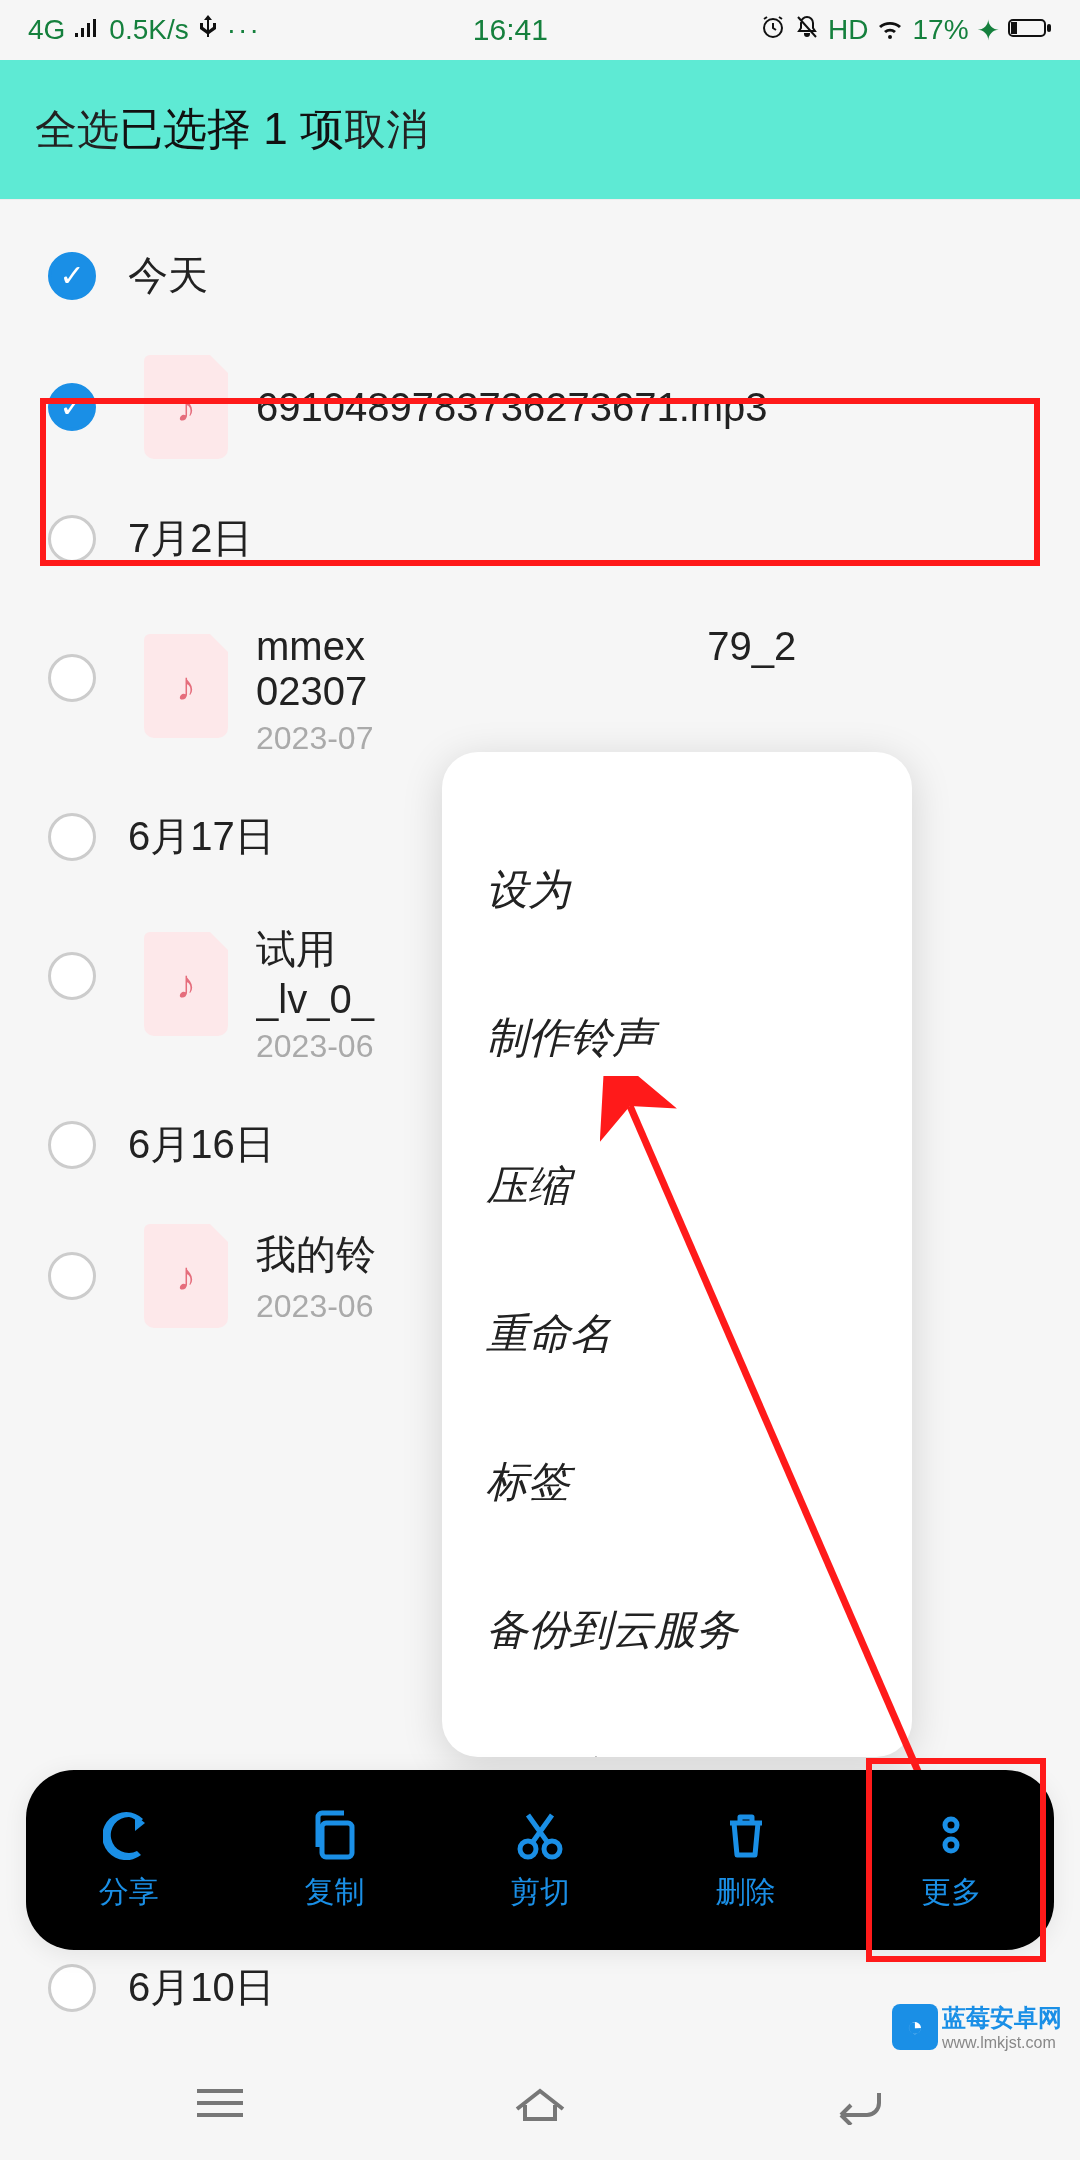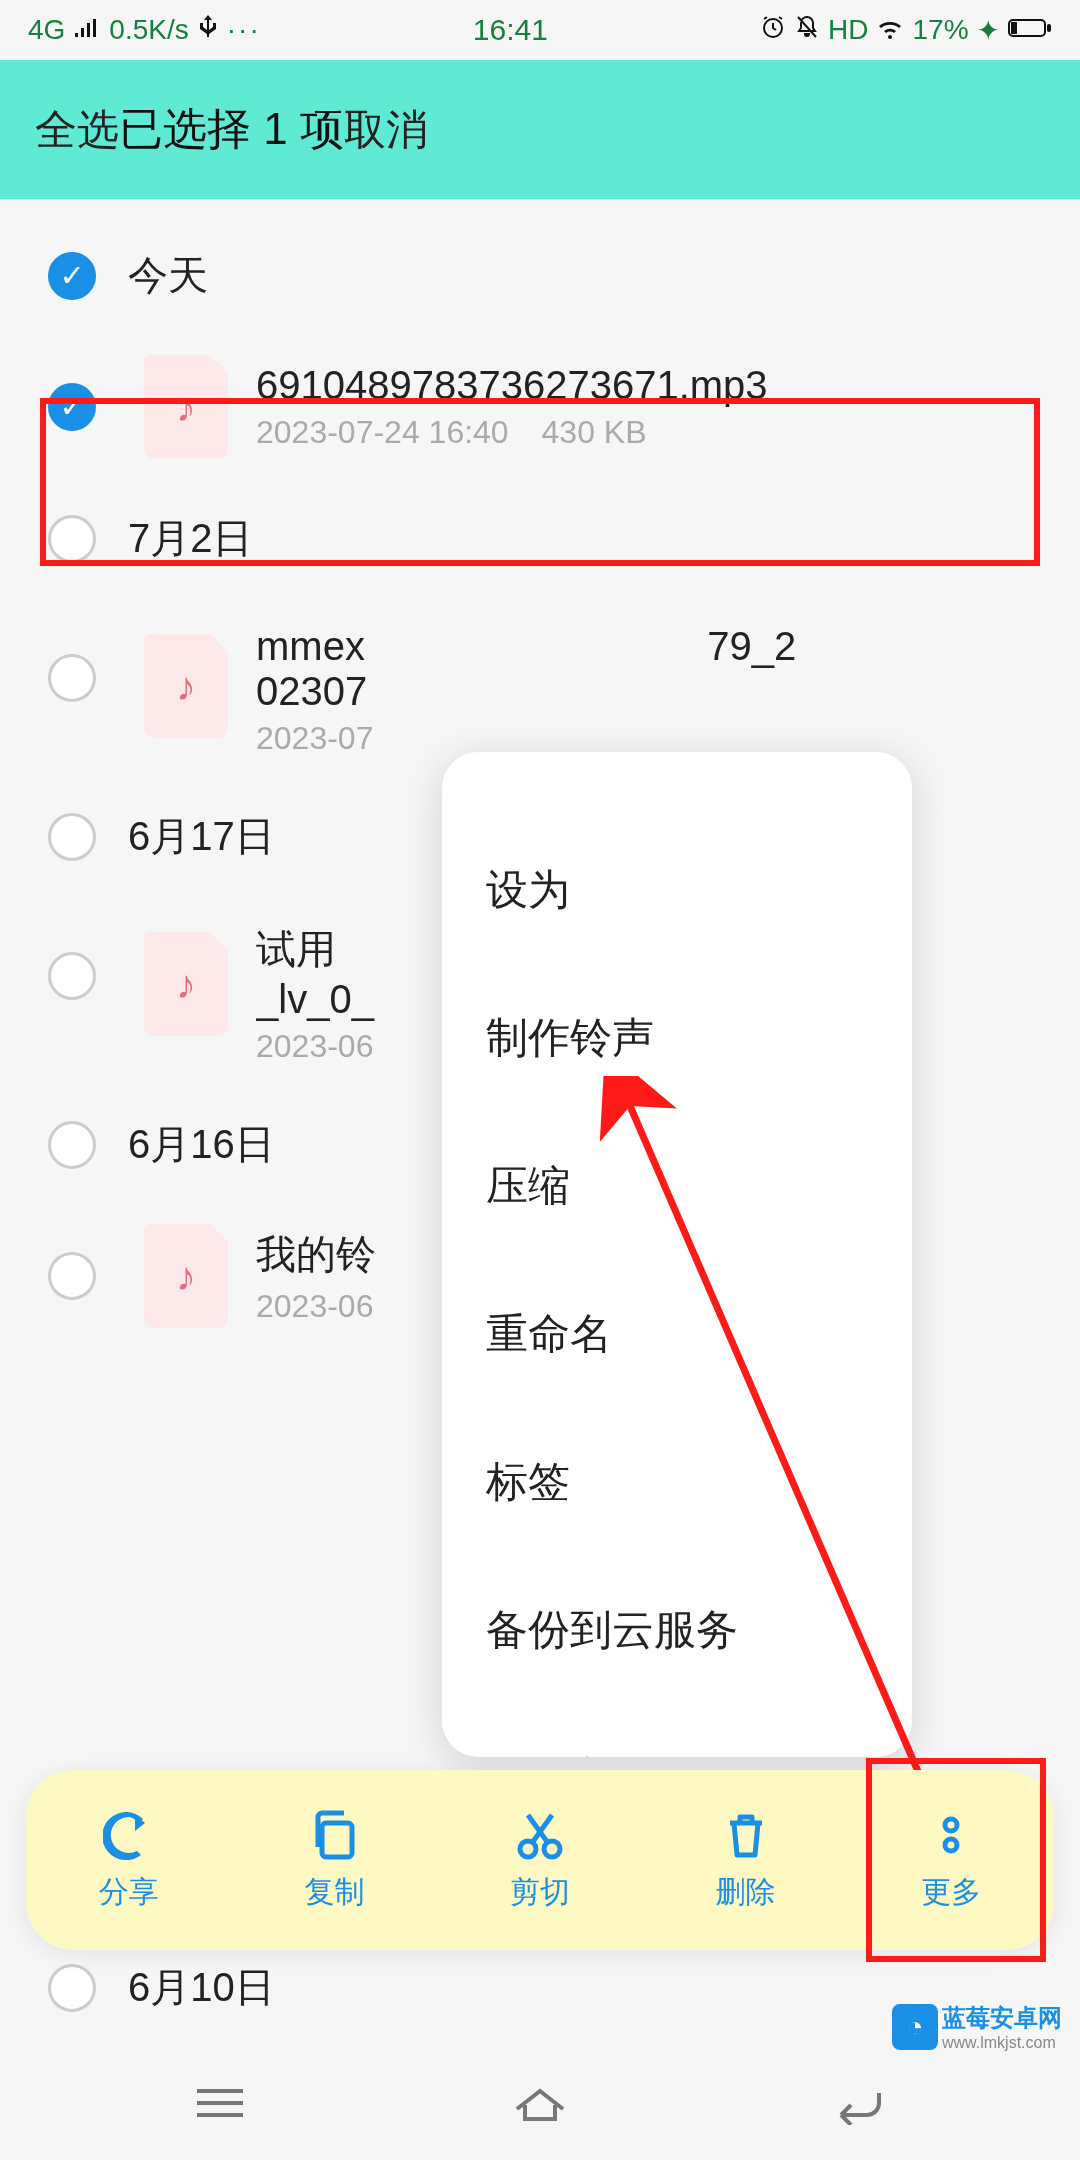--- a/index.html
+++ b/index.html
@@ -88,33 +88,34 @@
     position: absolute;
     left: 442px;
     top: 752px;
     width: 470px;
     height: 1005px;
     background: #fff;
     border-radius: 36px;
     box-shadow: 0 8px 40px rgba(0,0,0,0.15);
     padding: 64px 44px 0 44px;
     overflow: hidden;
+    font-style: italic;
   }
   .popup-item {
     font-size: 42px;
     color: #222;
     padding: 46px 0;
   }
 
   .toolbar {
     position: absolute;
     left: 26px; right: 26px;
     bottom: 210px;
     height: 180px;
-    background: #fef9c3;
+    background: #000000;
     border-radius: 48px;
     box-shadow: 0 4px 24px rgba(0,0,0,0.08);
     display: flex;
     align-items: center;
     justify-content: space-around;
   }
   .toolbar-item {
     display: flex; flex-direction: column; align-items: center;
     color: #1a8fe6; gap: 10px;
     width: 150px;
@@ -238,24 +239,20 @@
   </div>
   <div class="row file-row">
     <div class="checkbox checked">
         <span class="checkmark">✓</span>
       </div>
     <div class="file-icon">
         <span class="note-icon">♪</span>
       </div>
     <div class="file-info">
       <div class="file-name">6910489783736273671.mp3</div>
-      <div class="file-meta">
-        <span>2023-07-24 16:40</span>
-        <span class="file-size">430 KB</span>
-      </div>
     </div>
   </div>
 
   <div class="row group-row">
     <div class="checkbox"></div>
     <div class="group-label">7月2日</div>
   </div>
   <div class="row file-row" style="align-items:flex-start; padding-top:30px;">
     <div class="checkbox" style="margin-top:30px;"></div>
     <div class="file-icon" style="margin-top:10px;">

